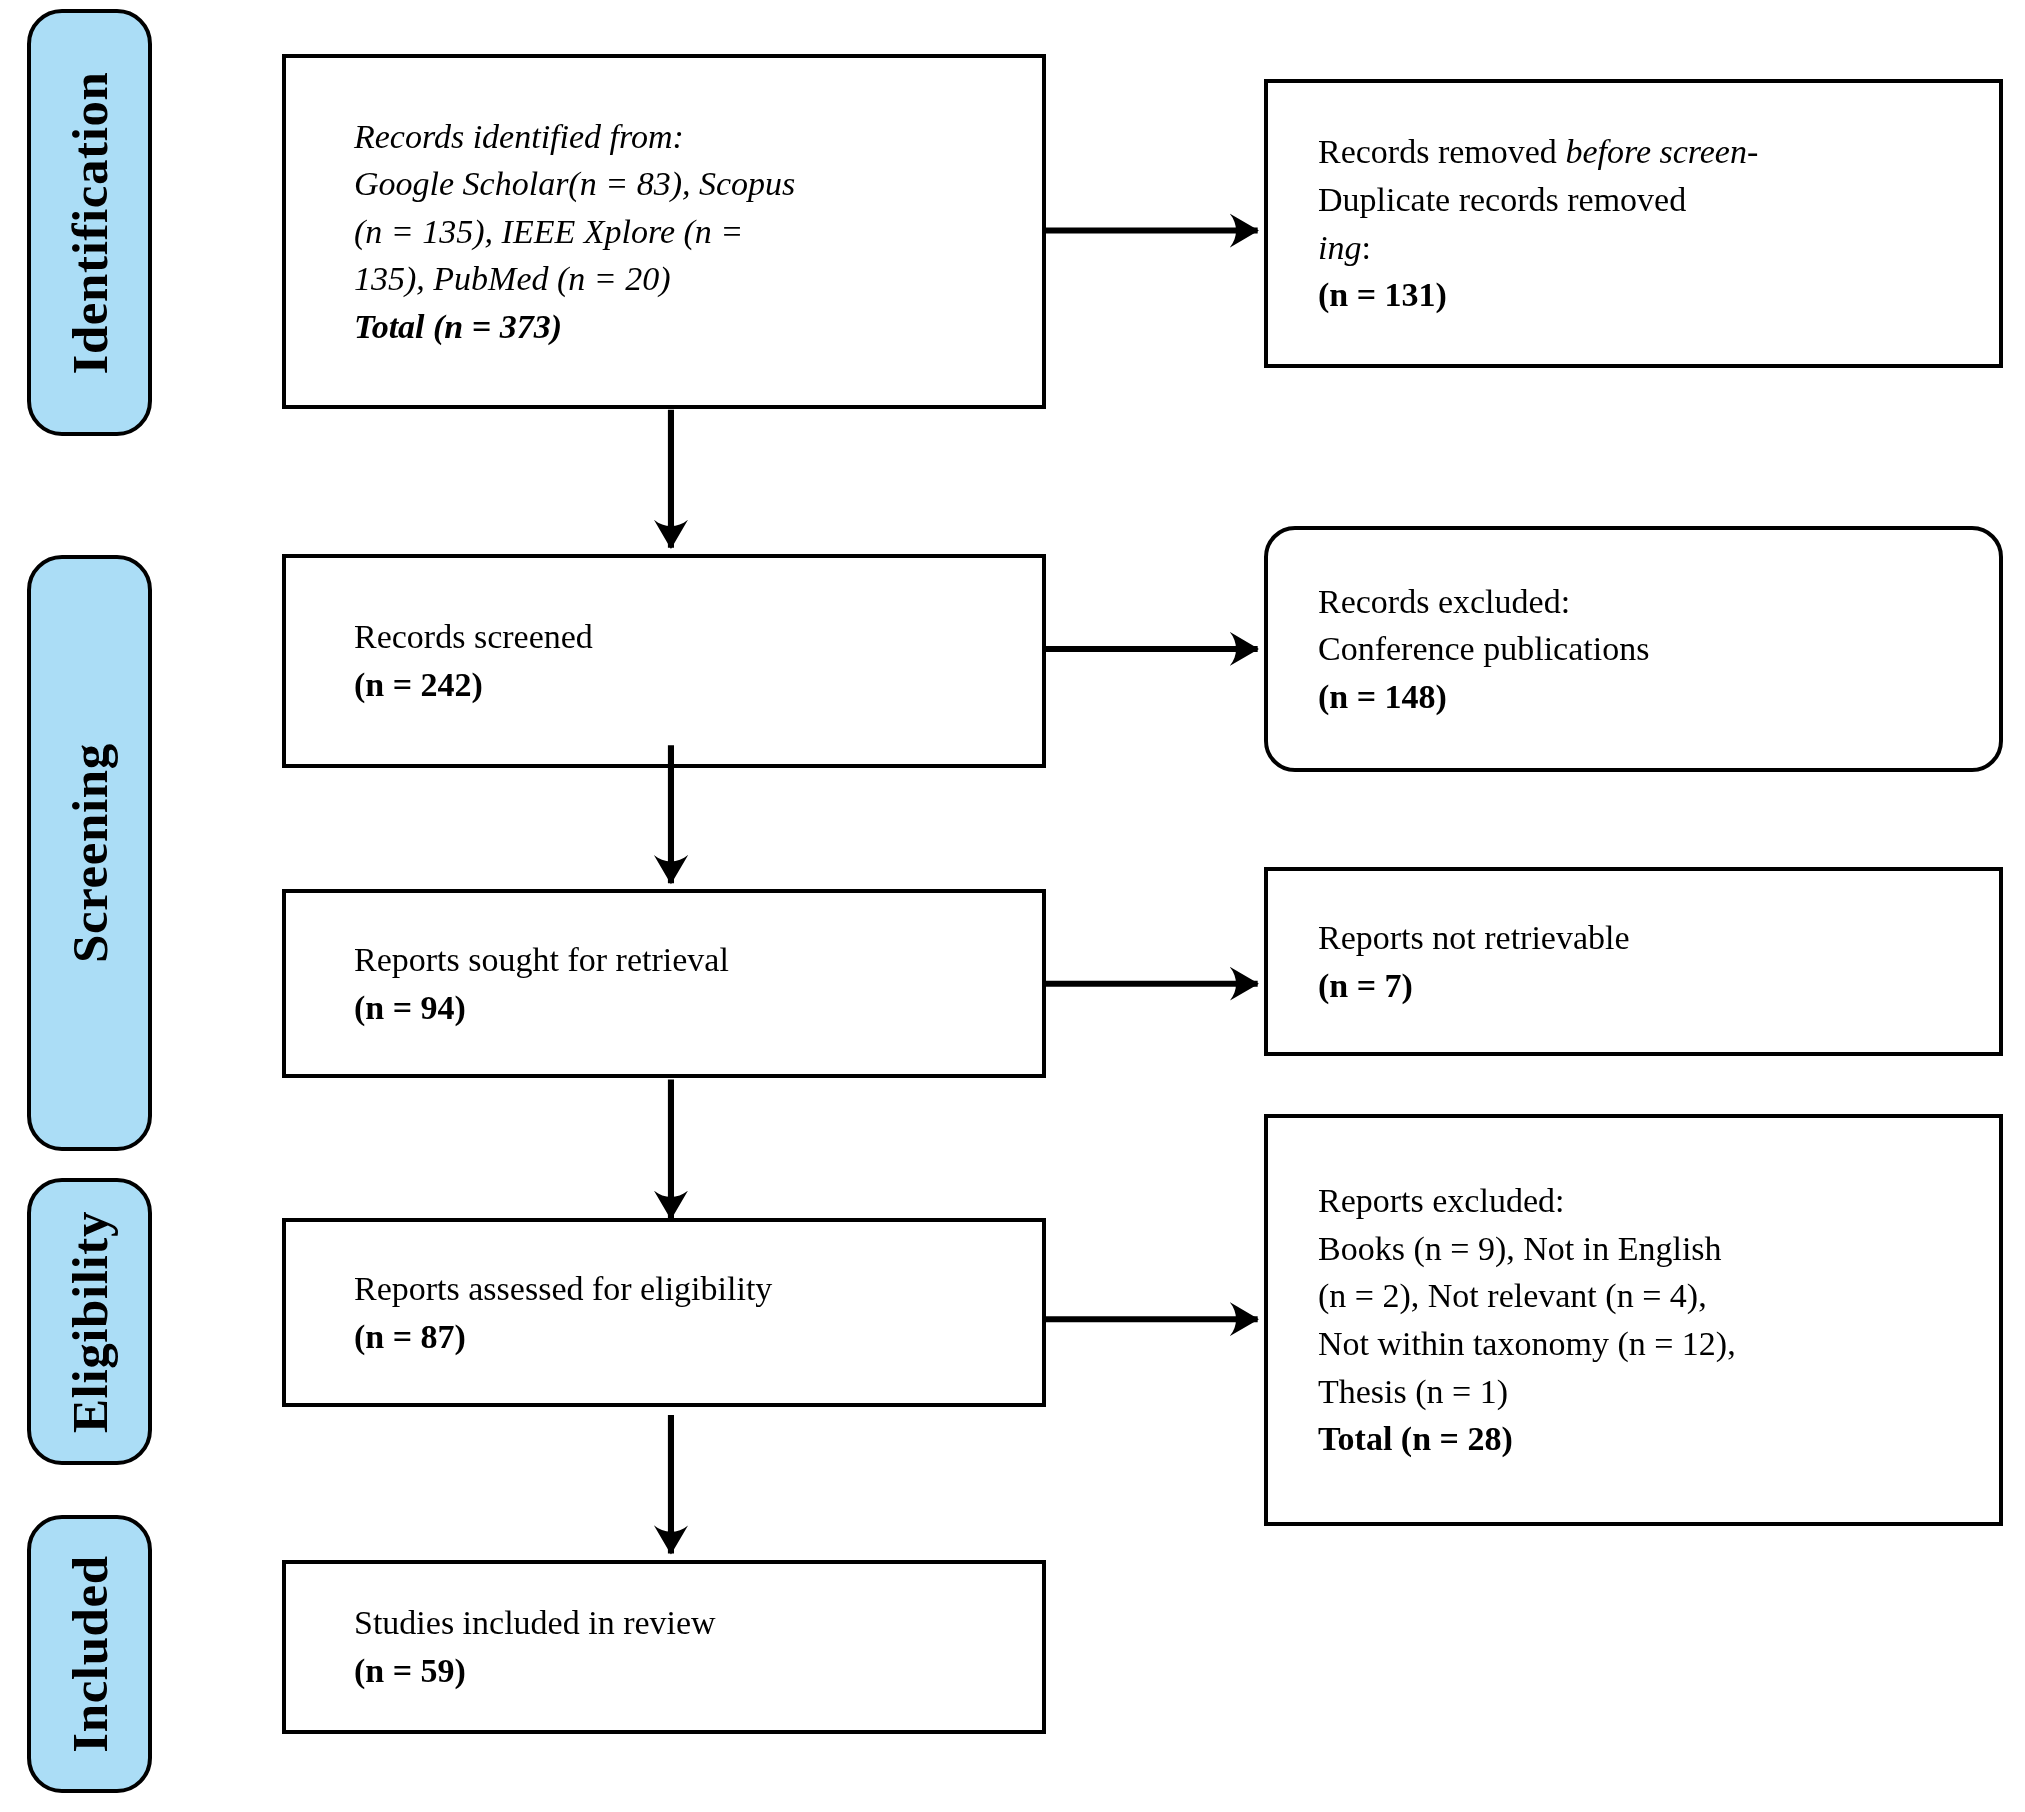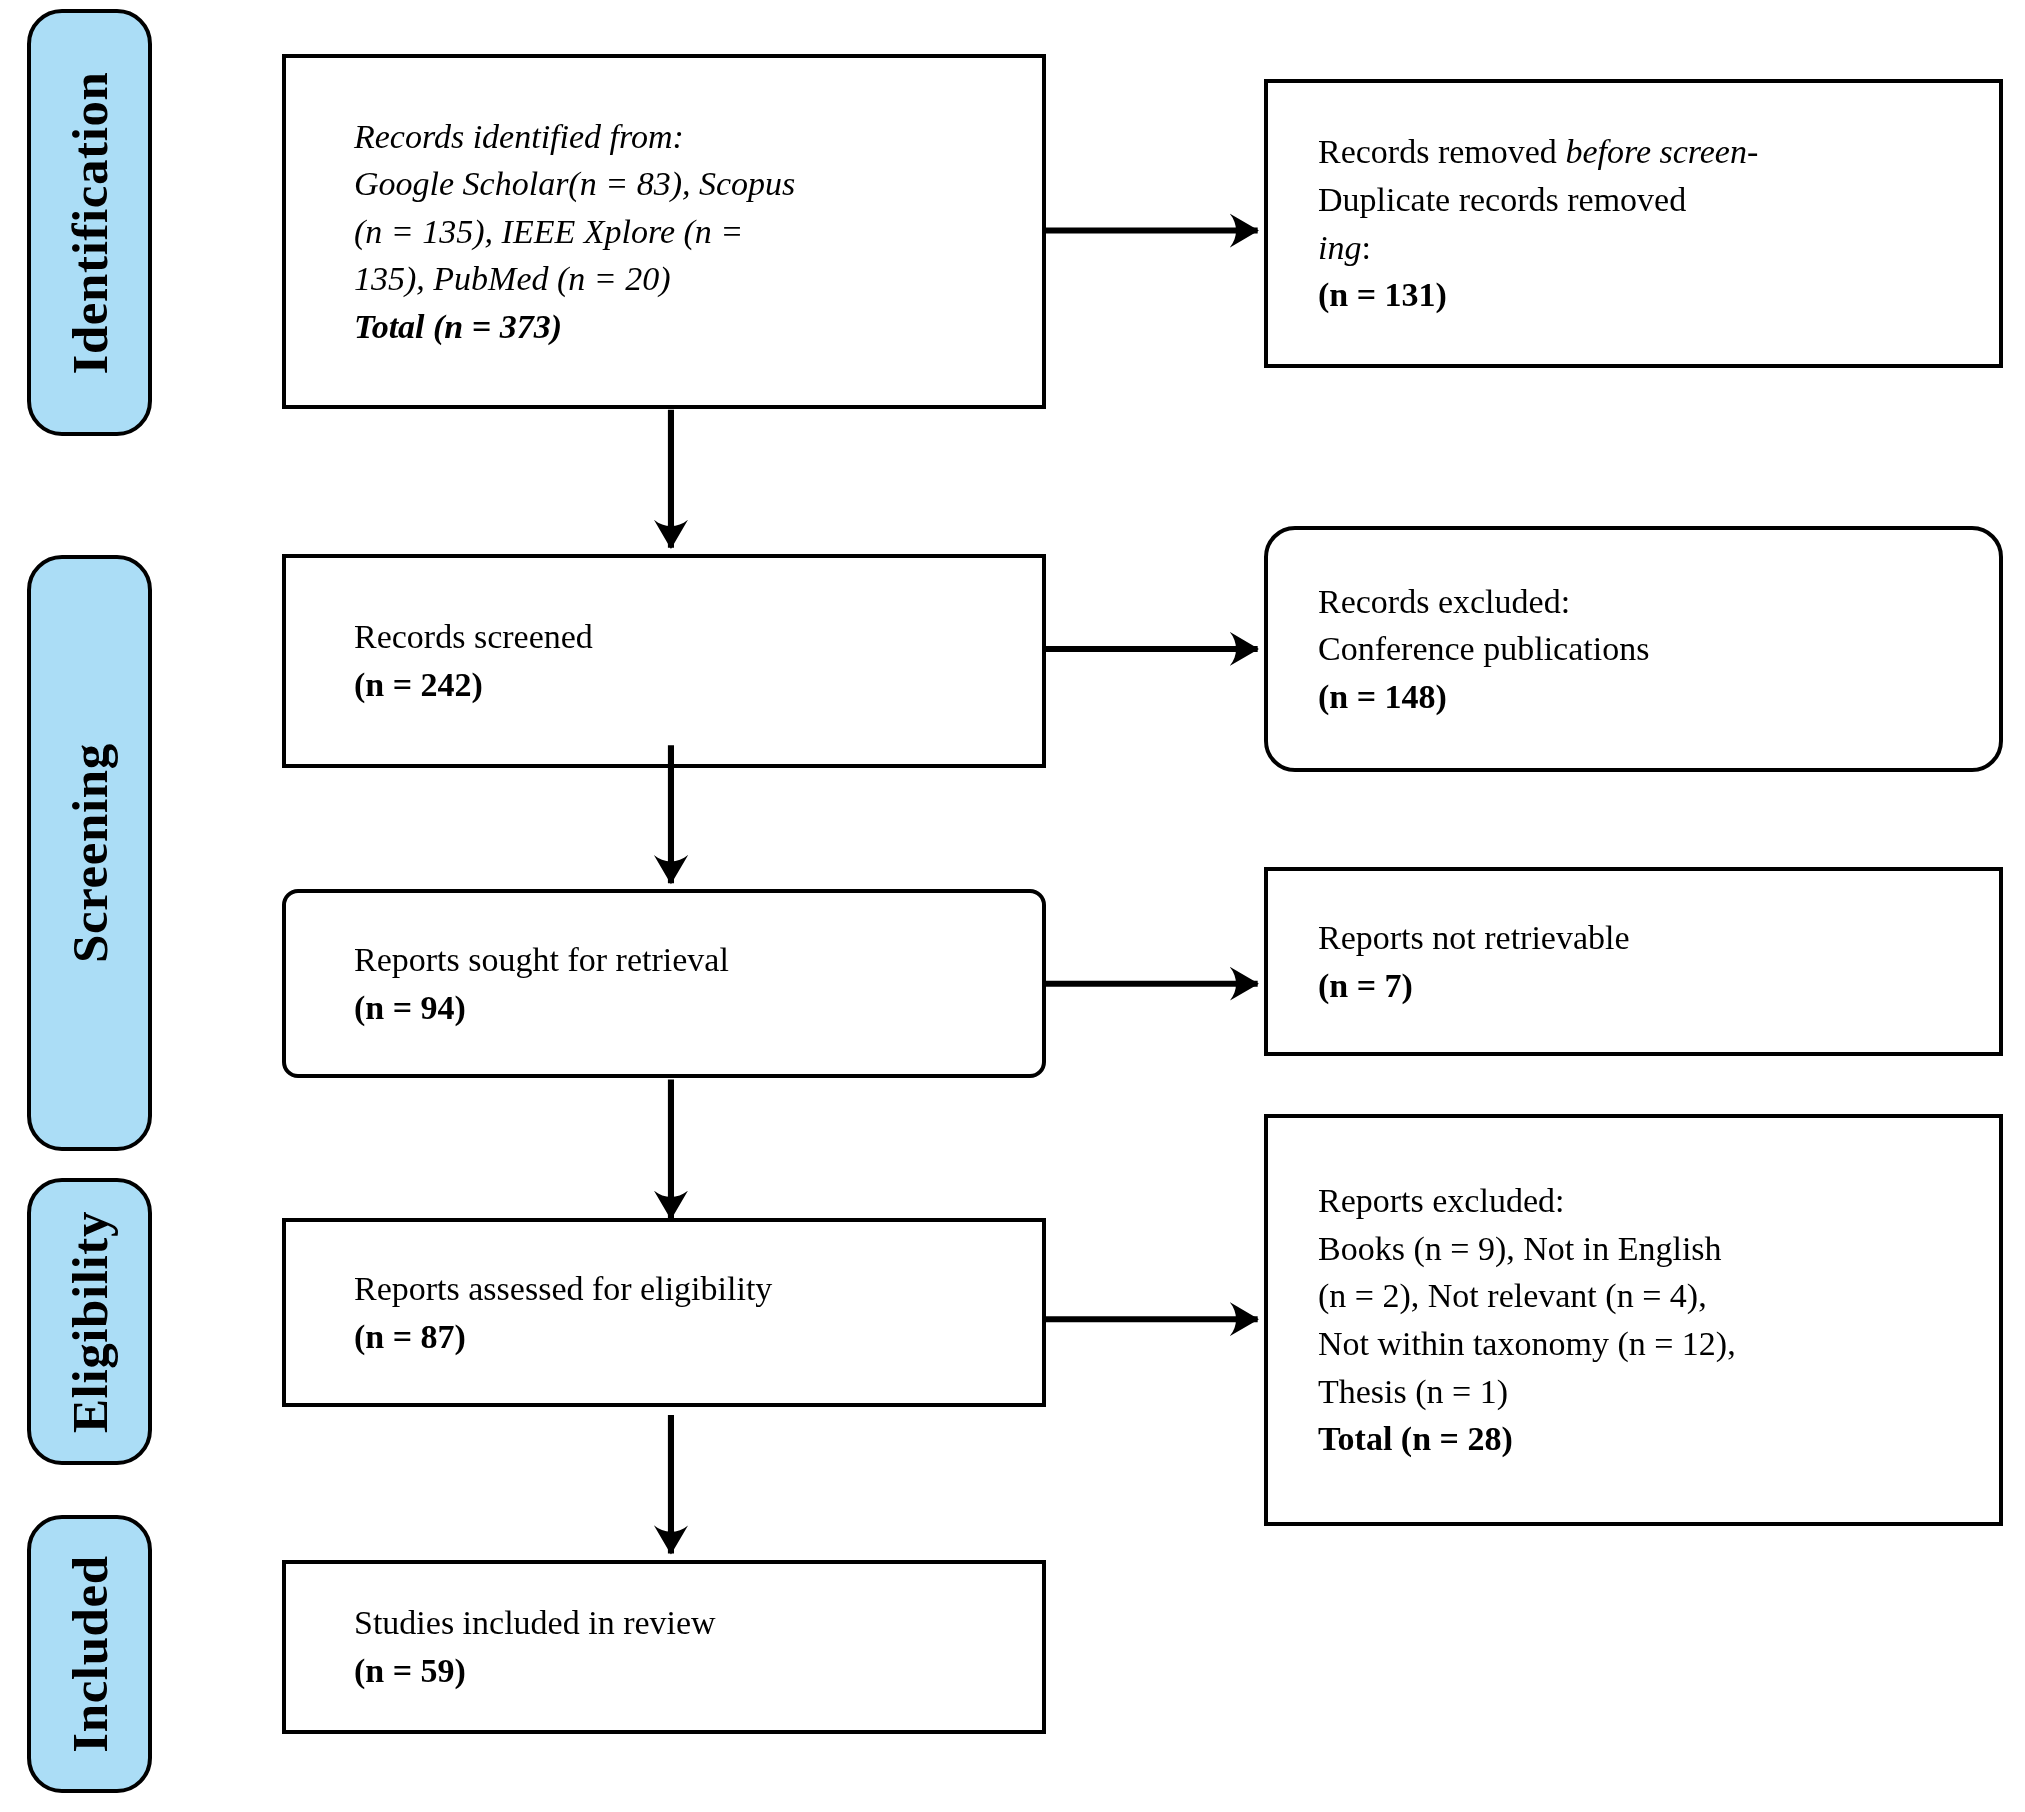--- a/index.html
+++ b/index.html
@@ -52,21 +52,21 @@
   }
   .fbox .line { white-space: nowrap; }
   .fbox .b { font-weight: 700; }
   .fbox .i { font-style: italic; }
 
   .left-col  { left: 282px;  width: 764px; padding-left: 68px; padding-right: 18.3px; }
   .right-col { left: 1264px; width: 739px; padding-left: 50px;  padding-right: 18.3px; }
 
   #box-identified { top: 54px;   height: 355px; font-style: italic; }
   #box-screened   { top: 554px;  height: 214px; }
-  #box-sought     { top: 889px; height: 189px; border-radius: 16px; }
+  #box-sought     { top: 889px; height: 189px; }
   #box-assessed   { top: 1218px; height: 189px; }
   #box-included   { top: 1560px; height: 174px; }
 
   #box-removed        { top: 79px;  height: 289px; }
   #box-excluded       { top: 526px;  height: 246px; border-radius: 31px; }
   #box-notretrievable { top: 867px; height: 189px; }
   #box-repexcluded    { top: 1114px; height: 412px; }
 
   
   #arrows {

